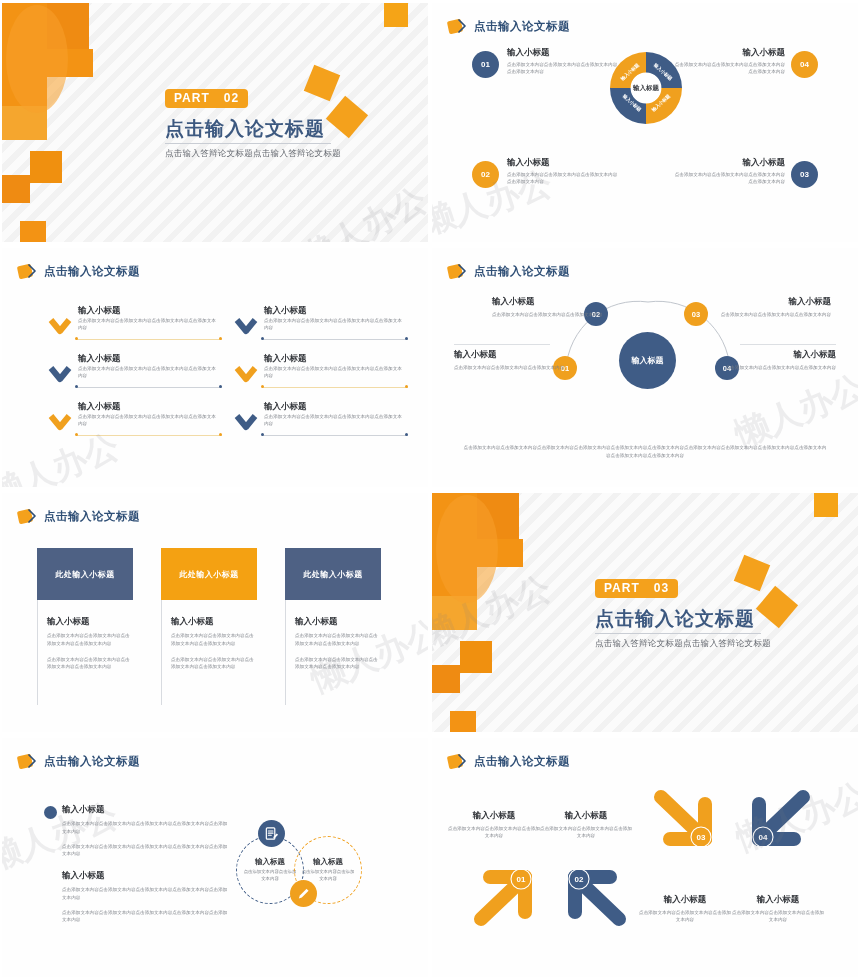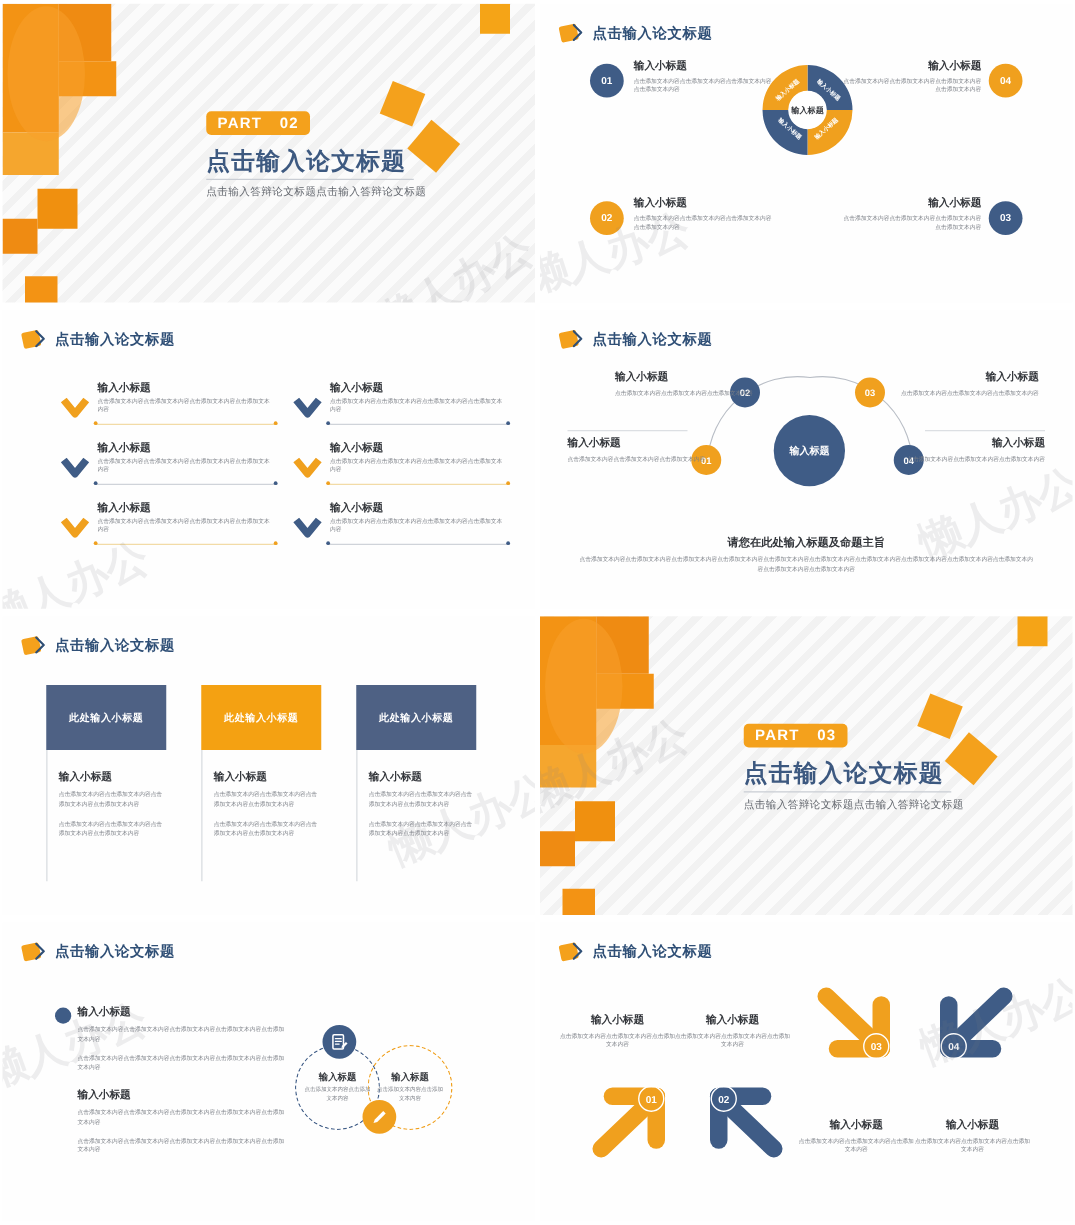--- a/index.html
+++ b/index.html
@@ -417,21 +417,20 @@
       <div class="arclabel" style="left:22px; top:101px; text-align:left;">
         <div class="at">输入小标题</div>
         <div class="ab">点击添加文本内容点击添加文本内容点击添加文本内容</div>
       </div>
       <div class="hrline" style="right:22px; top:96px; width:96px;"></div>
       <div class="arclabel" style="right:22px; top:101px; text-align:right;">
         <div class="at">输入小标题</div>
         <div class="ab">点击添加文本内容点击添加文本内容点击添加文本内容</div>
       </div>
 
-      <div class="bottomtitle">请您在此处输入标题及命题主旨</div>
       <div class="bottombody">点击添加文本内容点击添加文本内容点击添加文本内容点击添加文本内容点击添加文本内容点击添加文本内容点击添加文本内容点击添加文本内容点击添加文本内容点击添加文本内容点击添加文本内容点击添加文本内容</div>
 
       <div class="wm" style="right:-10px; top:140px; transform:rotate(-22deg);">懒人办公</div>
     </div>
   </div>
 
   <div class="slide">
     <div class="inner">
       <div class="sheader">
         <span class="hicon">

